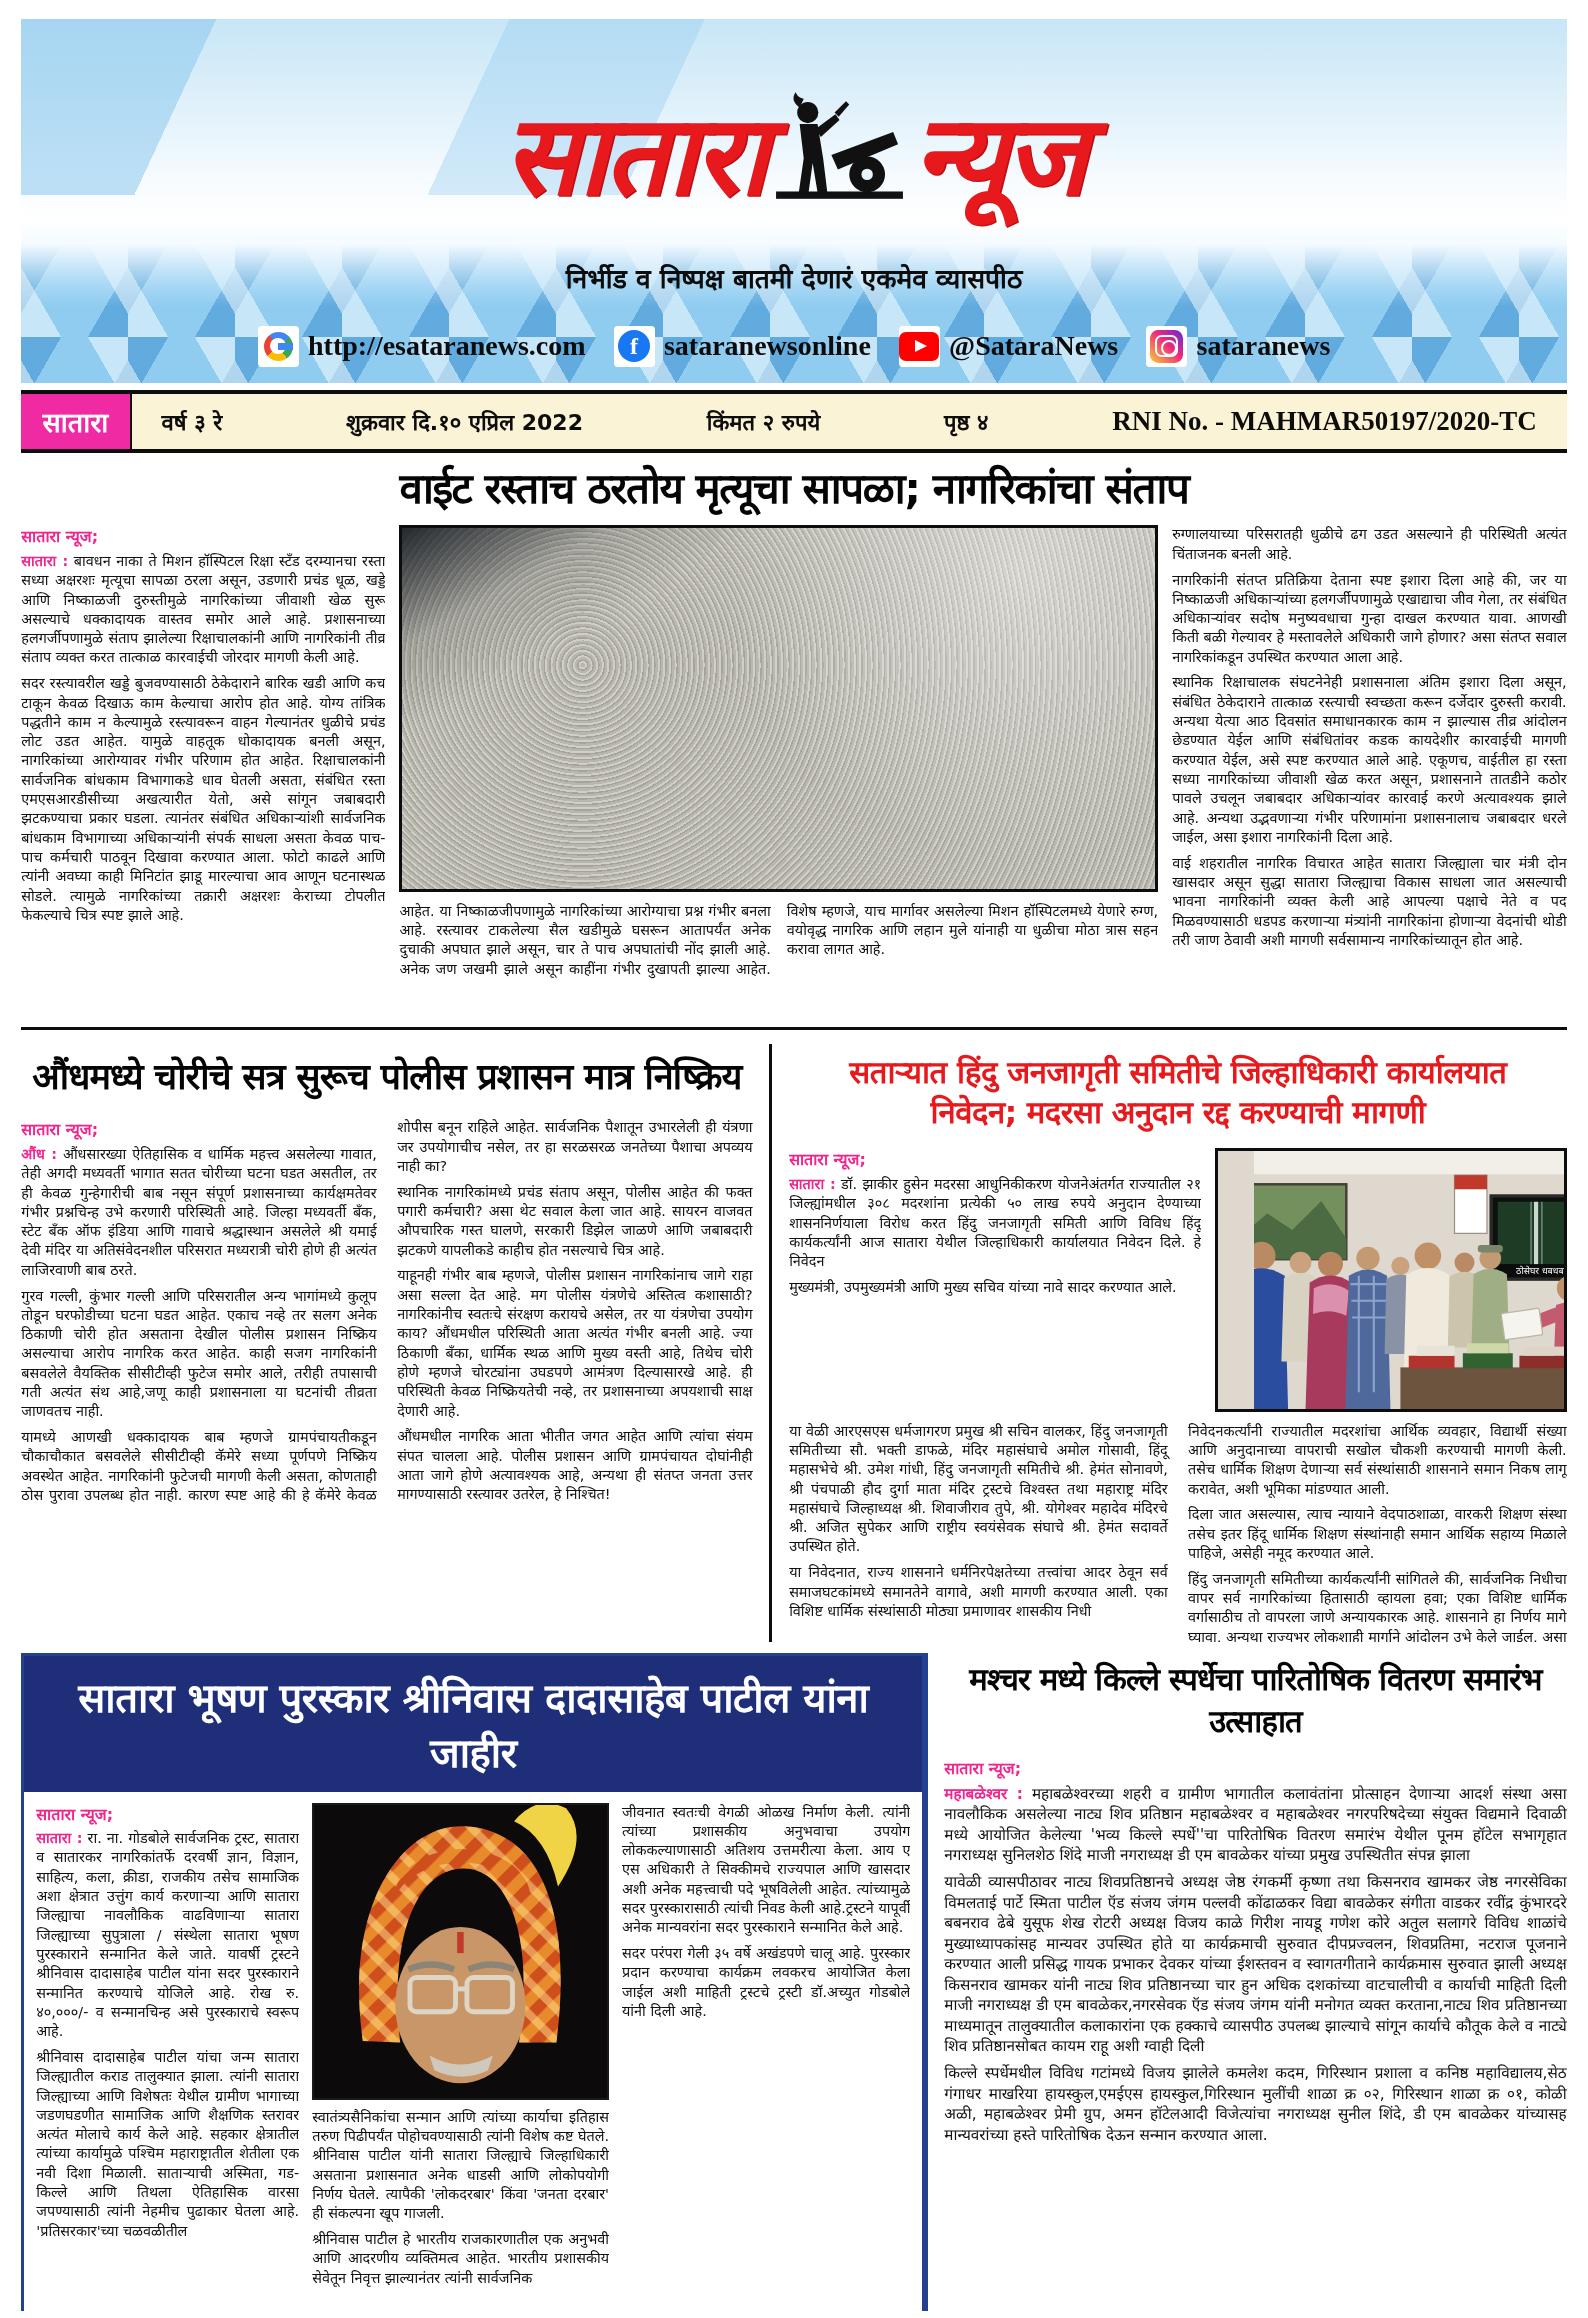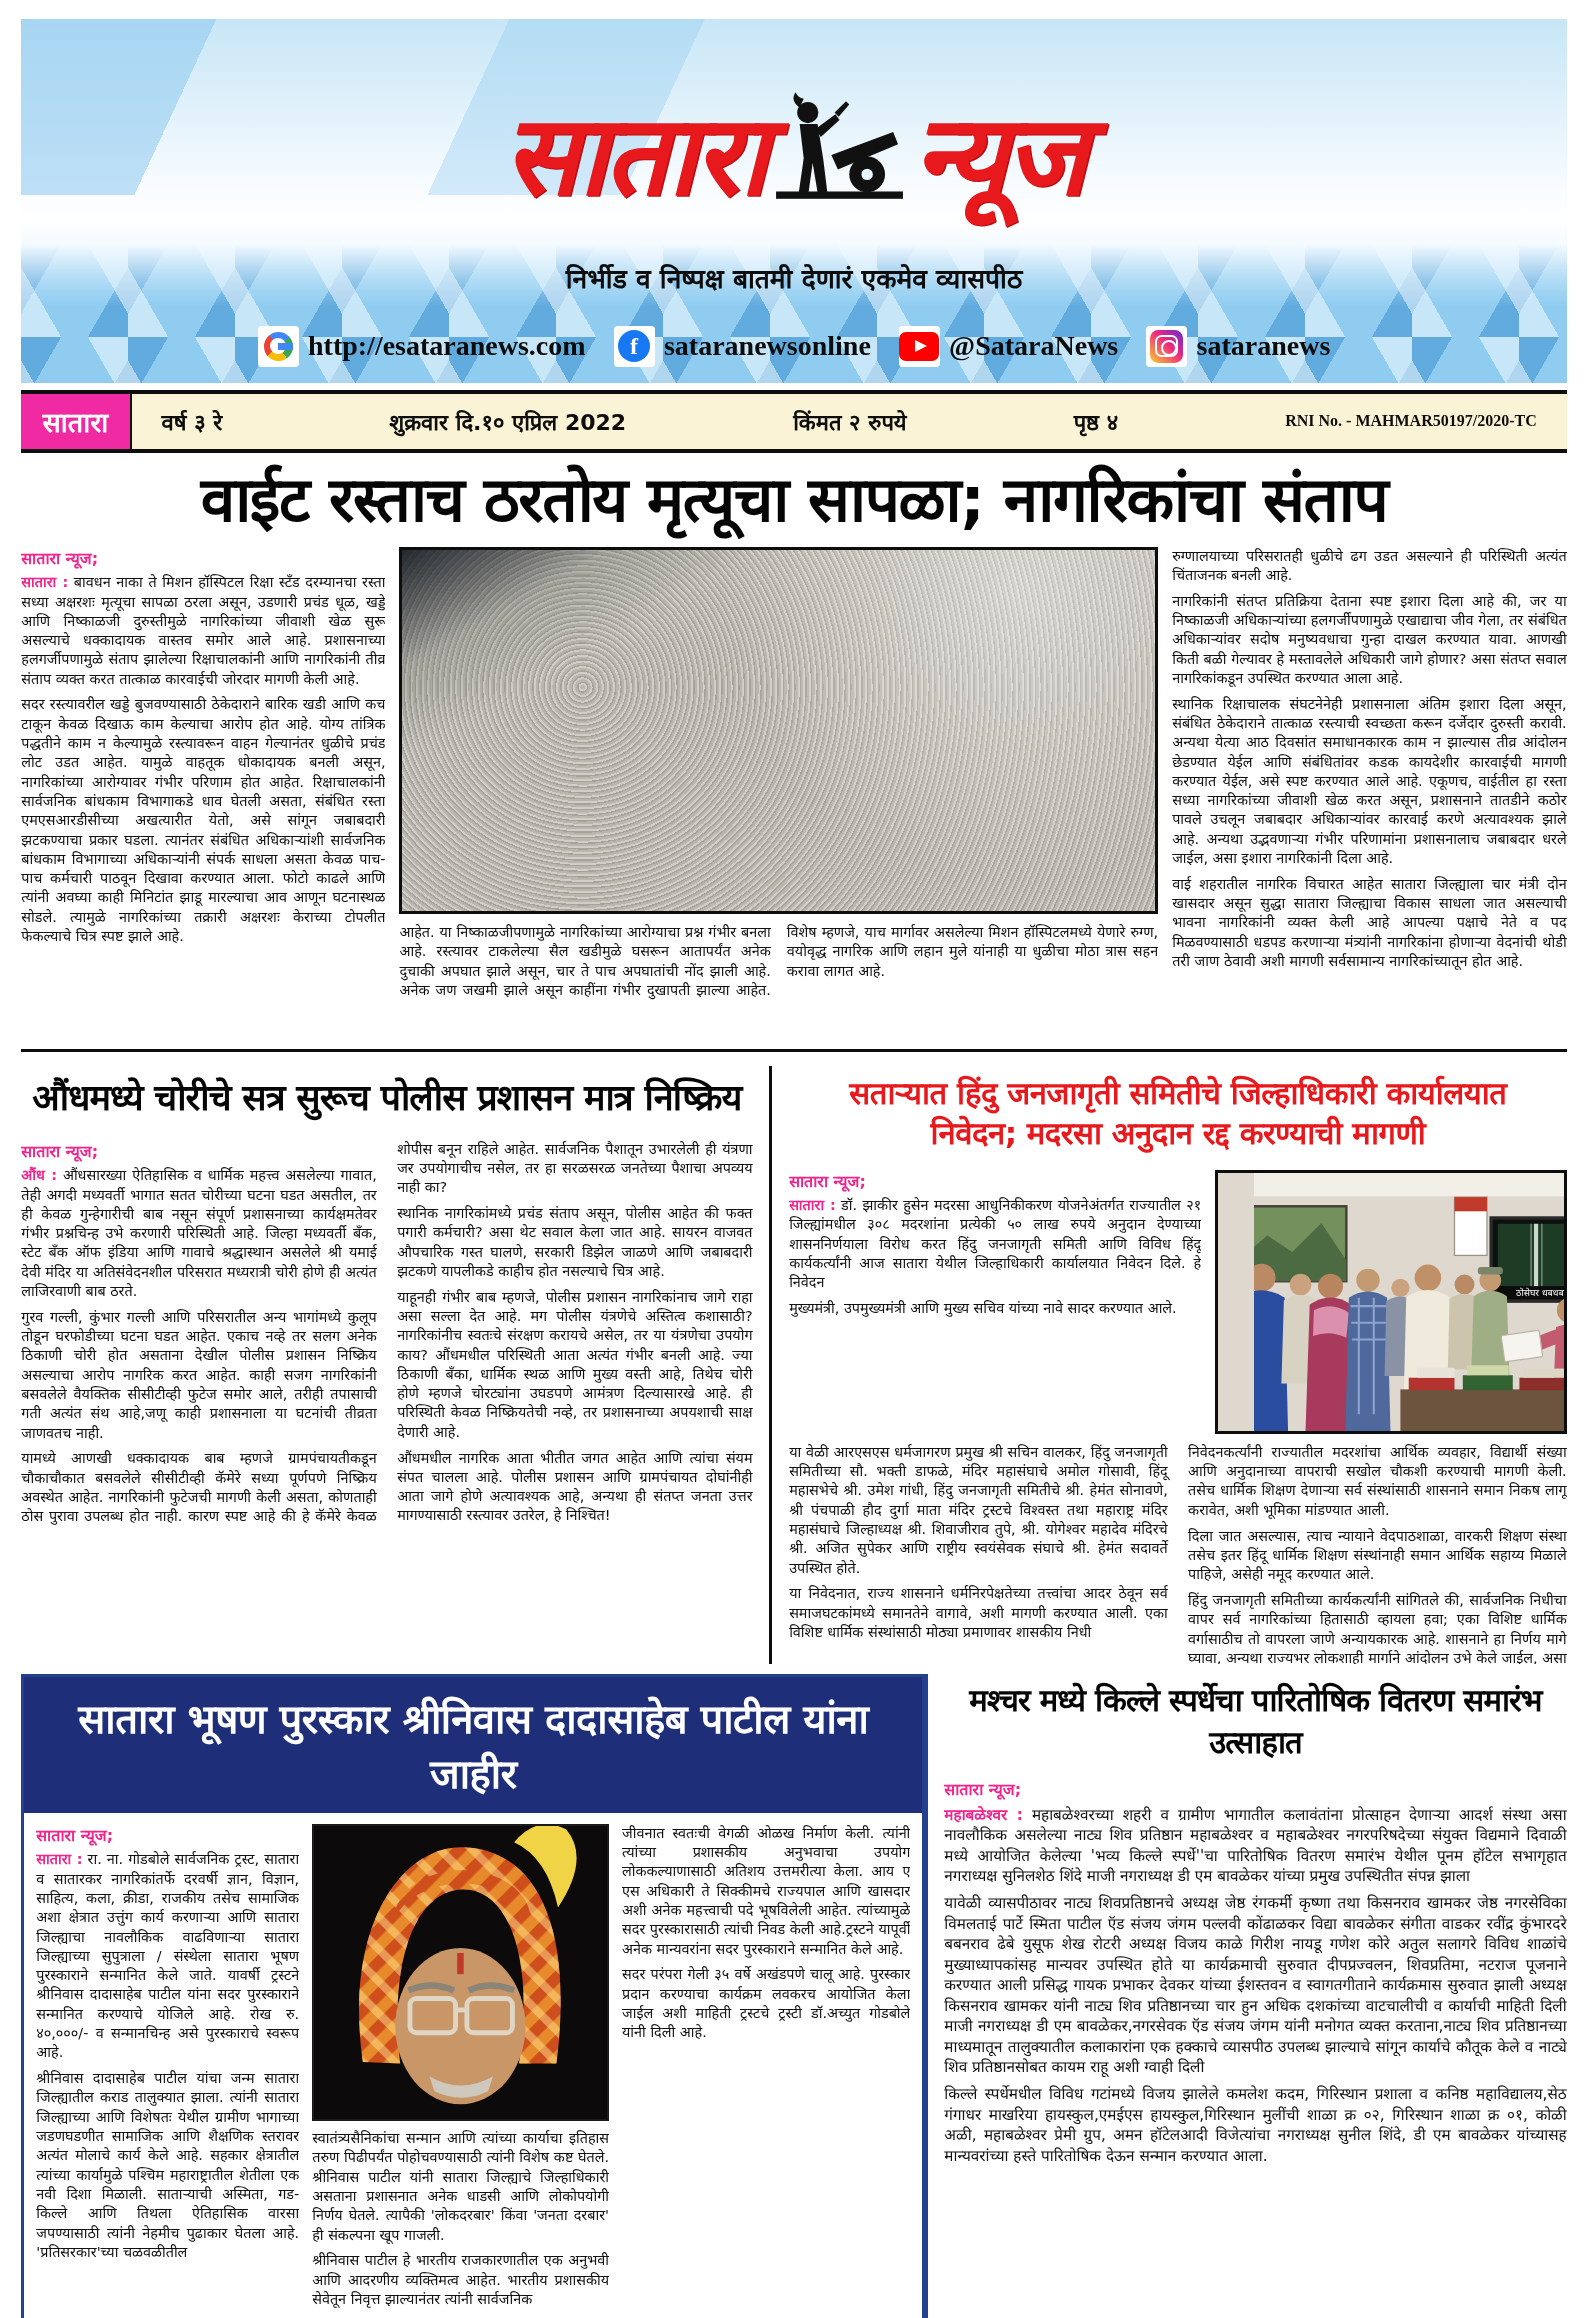--- a/index.html
+++ b/index.html
@@ -37,24 +37,24 @@
   .ig-tile::before { content:""; position:absolute; inset:5.1px; border:2.3px solid #fff; border-radius:6.5px; }
   .ig-tile::after { content:""; position:absolute; top:10.7px; left:10.7px; width:12px; height:12px; border:2.3px solid #fff; border-radius:50%; }
 
   
   .datebar { margin:7.4px 21.3px 0; display:flex; align-items:stretch; background:#fbf3d5;
     border-top:4.6px solid #0d0d0d; border-bottom:4.6px solid #0d0d0d; height:63px; }
   .city-box { background:#f02aa2; color:#fff; font-size:27px; font-weight:800; padding:0 21.3px;
     display:flex; align-items:center; border-right:2.8px solid #0d0d0d; }
   .date-items { flex:1; display:flex; align-items:center; justify-content:space-between; padding:16px 30px;
     font-size:22px; font-weight:800; color:#0d0d0d; }
-  .rni { font-family:"Liberation Serif","DejaVu Serif",serif; font-weight:700; font-size:16px; }
-
-  
-  .main-headline { margin:14px 21.3px 0; text-align:center; font-size:62px; line-height:1.06; font-weight:900;
+  .rni { font-family:"Liberation Serif","DejaVu Serif",serif; font-weight:700; font-size:27px; }
+
+  
+  .main-headline { margin:14px 21.3px 0; text-align:center; font-size:42px; line-height:1.06; font-weight:900;
     color:#050505; letter-spacing:-1.4px; }
   .subhead { margin:11px 21.3px 0; background:#ffe800; text-align:center; font-size:25.5px; font-weight:800;
     color:#0d0d0d; padding:10.2px 11px; }
 
   
   .bodytext { font-size:14.4px; line-height:1.34; text-align:justify; color:#101010; margin:0 0 6.5px; }
   .byline { color:#f0268e; font-weight:800; font-size:16px; margin:0 0 4.6px; }
   .city { color:#f0268e; font-weight:800; }
 
   

